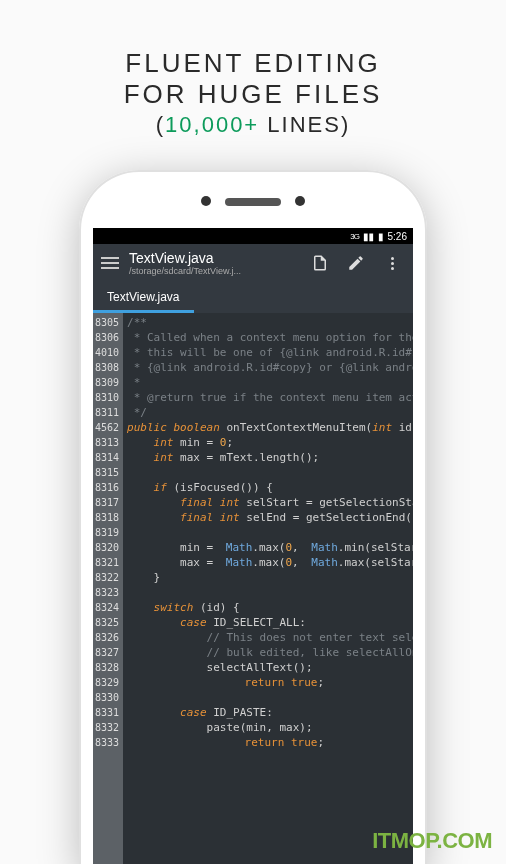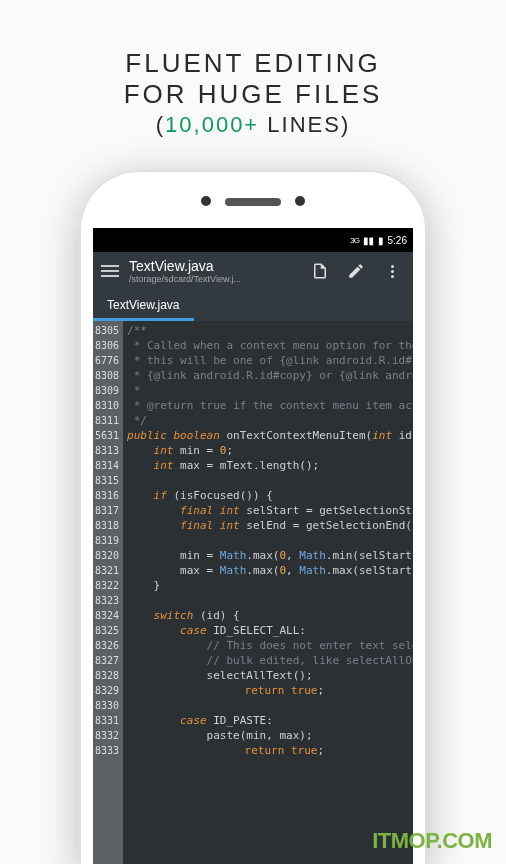--- a/index.html
+++ b/index.html
@@ -64,21 +64,21 @@
 }
 .screen {
   width: 100%;
   height: 100%;
   background: #2b3035;
   overflow: hidden;
   display: flex;
   flex-direction: column;
 }
 .status-bar {
-  height: 24px;
+  height: 16px;
   background: #000;
   display: flex;
   justify-content: flex-end;
   align-items: center;
   gap: 4px;
   padding: 0 6px;
   color: #fff;
   font-size: 10px;
 }
 .sig { font-size: 8px; letter-spacing: -1px; }
@@ -127,21 +127,21 @@
   flex: 1;
   padding: 2px 0 0 4px;
   color: #d0d0d0;
   white-space: pre;
   overflow: hidden;
 }
 .code div { height: 15px; }
 .c-comment { color: #7a8086; }
 .c-keyword { color: #e69138; font-style: italic; }
 .c-num { color: #f2a84c; }
-.c-class { color: #6fa8dc; }
+.c-class { color: #6fa8dc; margin-left: 6px; }
 .c-ret { color: #e69138; margin-left: 38px; }
 
 .watermark {
   position: absolute;
   bottom: 10px;
   right: 14px;
   font-size: 22px;
   font-weight: 700;
   color: #7cb342;
   letter-spacing: -0.5px;
@@ -202,26 +202,26 @@
     </div>
 
     <div class="tab-bar">
       <div class="tab">TextView.java</div>
     </div>
 
     <div class="editor">
       <div class="gutter" id="gutter">
           <div>8305</div>
           <div>8306</div>
-          <div>6776</div>
+          <div>4010</div>
           <div>8308</div>
           <div>8309</div>
           <div>8310</div>
           <div>8311</div>
-          <div>5631</div>
+          <div>4562</div>
           <div>8313</div>
           <div>8314</div>
           <div>8315</div>
           <div>8316</div>
           <div>8317</div>
           <div>8318</div>
           <div>8319</div>
           <div>8320</div>
           <div>8321</div>
           <div>8322</div>

